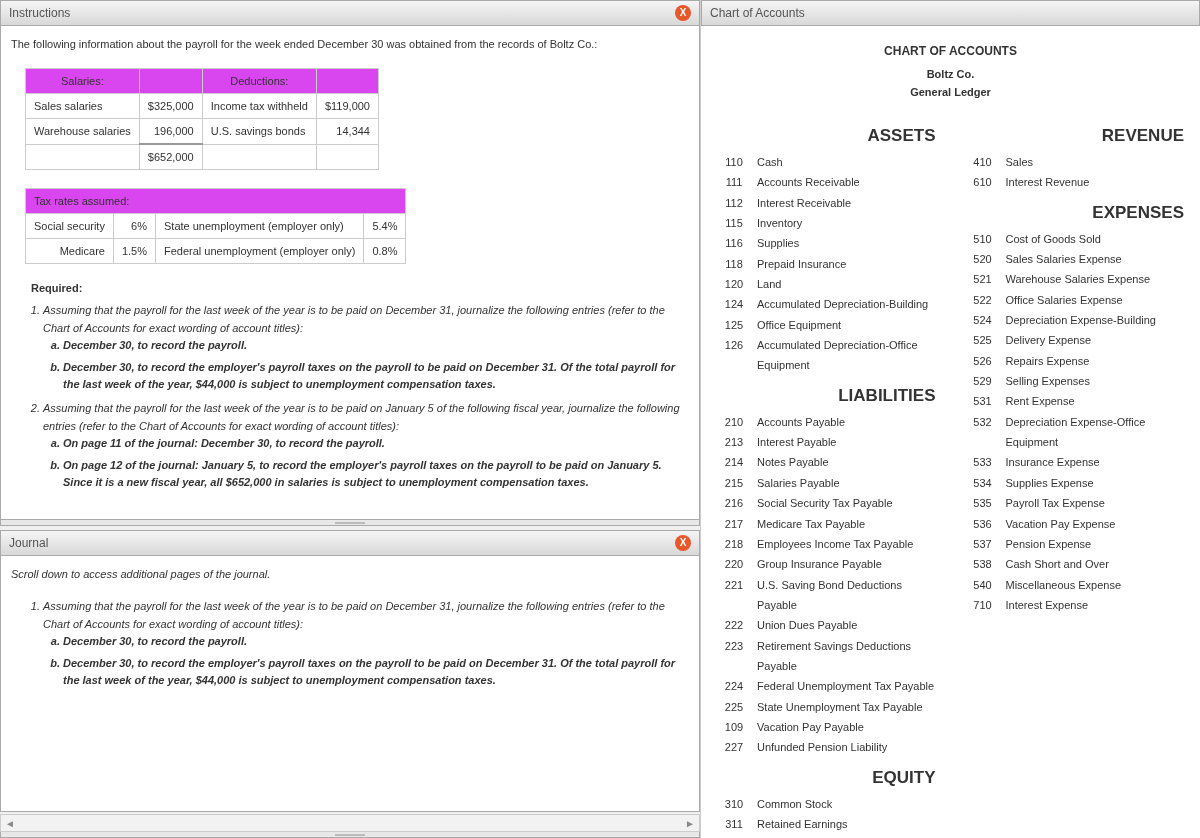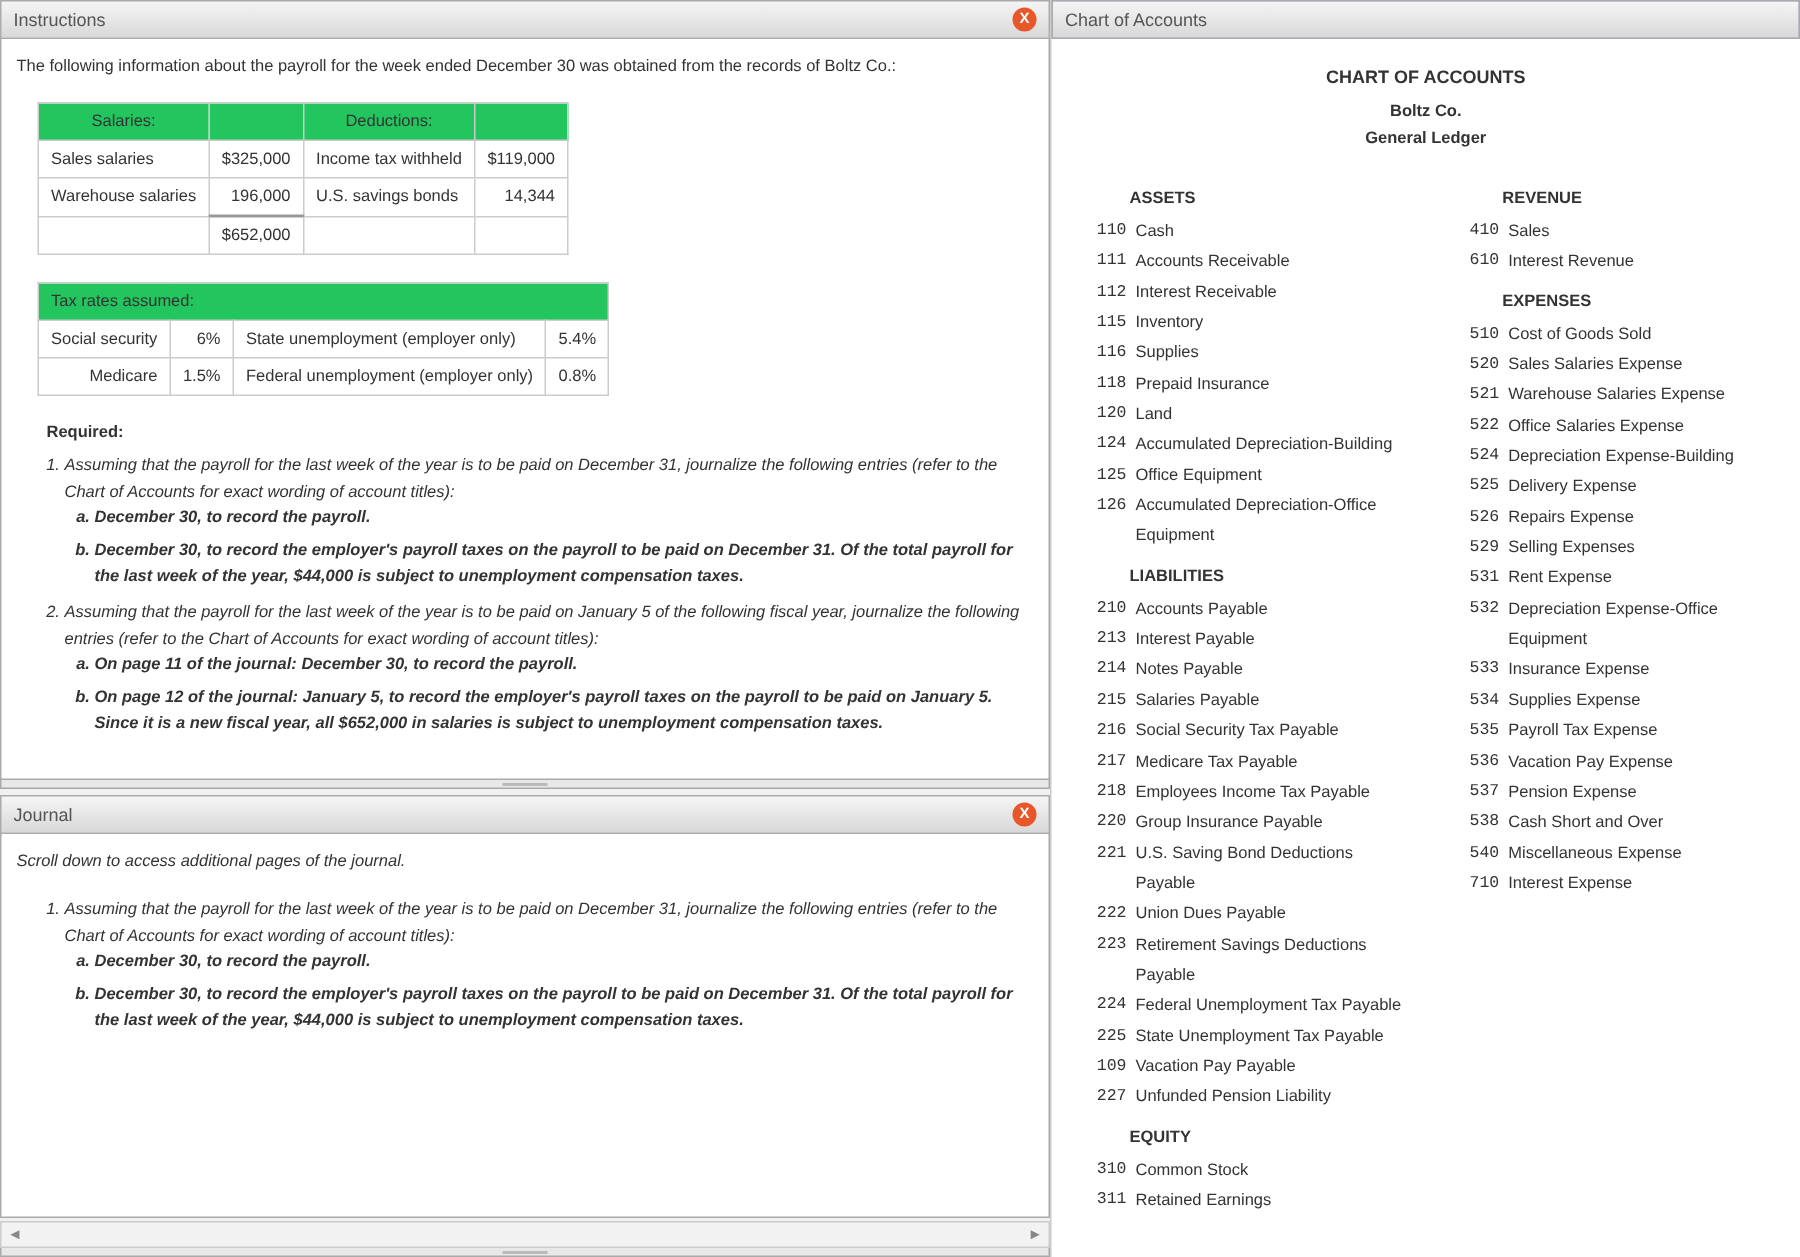--- a/index.html
+++ b/index.html
@@ -1,46 +1,46 @@
 <!DOCTYPE html>
 <html><head>
 <meta charset="utf-8">
 <style>
 * { box-sizing: border-box; margin: 0; padding: 0; }
 body { font-family: Arial, Helvetica, sans-serif; font-size: 11px; color: #333; background: #f0f0f0; width: 1200px; height: 838px; overflow: hidden; }
 .layout { display: flex; height: 838px; }
 .left-col { width: 700px; display: flex; flex-direction: column; }
-.right-col { flex: 1; background: #c4b5fd; border-left: 1px solid #ccc; display: flex; flex-direction: column; }
+.right-col { flex: 1; background: #1d4ed8; border-left: 1px solid #ccc; display: flex; flex-direction: column; }
 .panel-header { background: linear-gradient(#f5f5f5,#d8d8d8); border: 1px solid #aaa; padding: 4px 8px; font-size: 12px; color: #555; display: flex; justify-content: space-between; align-items: center; height: 26px; }
 .close-btn { width: 16px; height: 16px; border-radius: 50%; background: #e8572a; color: #fff; font-size: 10px; line-height: 16px; text-align: center; font-weight: bold; cursor: pointer; }
 .panel-body { background: #fff; border: 1px solid #aaa; border-top: none; overflow-y: scroll; padding: 12px 10px; flex: 1; position: relative; }
 .instructions-panel { flex: 1; min-height: 0; display: flex; flex-direction: column; }
 .journal-panel { height: 308px; display: flex; flex-direction: column; margin-top: 4px; }
 .intro { font-size: 11px; margin-bottom: 18px; }
 table.data { border-collapse: collapse; margin: 6px 0 18px 14px; font-size: 11px; }
 table.data th, table.data td { border: 1px solid #ccc; padding: 6px 8px; text-align: left; white-space: nowrap; }
-table.data th { background: #22c55e; font-weight: normal; text-align: center; }
+table.data th { background: #d946ef; font-weight: normal; text-align: center; }
 table.data td.num { text-align: right; }
 .req-heading { font-weight: bold; font-size: 11px; margin: 8px 0 8px 20px; }
 ol.req { list-style: decimal; margin-left: 32px; font-style: italic; font-size: 11px; }
 ol.req > li { margin-bottom: 6px; line-height: 1.6; }
 ol.sub { list-style: lower-alpha; margin-left: 20px; font-weight: bold; }
 ol.sub > li { margin-bottom: 4px; }
 .grip { height: 6px; background: #e8e8e8; border: 1px solid #aaa; border-top: none; display: flex; justify-content: center; align-items: center; }
 .grip span { width: 30px; height: 2px; background: #bbb; }
 .h-scroll { height: 18px; background: #f2f2f2; border: 1px solid #ccc; display: flex; justify-content: space-between; align-items: center; padding: 0 4px; font-size: 10px; color: #888; margin-top: 2px; }
 .journal-note { font-style: italic; font-size: 11px; margin-bottom: 18px; }
 .coa-body { padding: 18px 16px; overflow-y: auto; flex: 1; background: #fff; }
 .coa-title { text-align: center; font-weight: bold; font-size: 12px; margin-bottom: 10px; }
 .coa-sub { text-align: center; font-weight: bold; font-size: 11px; margin-bottom: 6px; }
 .coa-cols { display: flex; gap: 30px; margin-top: 18px; }
 .coa-col { flex: 1; }
-.coa-sect-title { font-weight: bold; font-size: 11px; margin: 10px 0 6px 36px; }
+.coa-sect-title { font-weight: bold; font-size: 17px; margin: 10px 0 6px 36px; text-align: right; }
 .coa-row { display: flex; font-size: 11px; line-height: 1.85; }
-.coa-num { width: 34px; text-align: right; margin-right: 6px; font-family: Liberation Mono, monospace; }
+.coa-num { width: 34px; text-align: center; margin-right: 6px; }
 .coa-name { flex: 1; }
 </style>
 </head>
 <body>
 
 <div class="layout">
   <div class="left-col">
 
     <div class="instructions-panel">
       <div class="panel-header">

